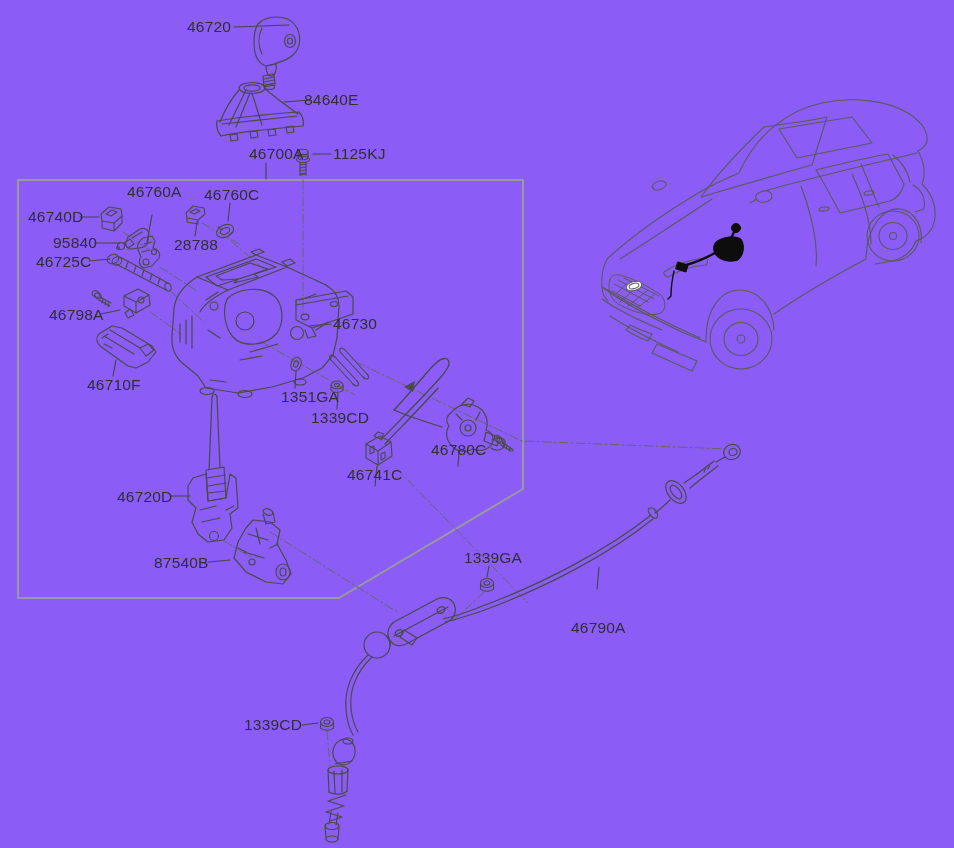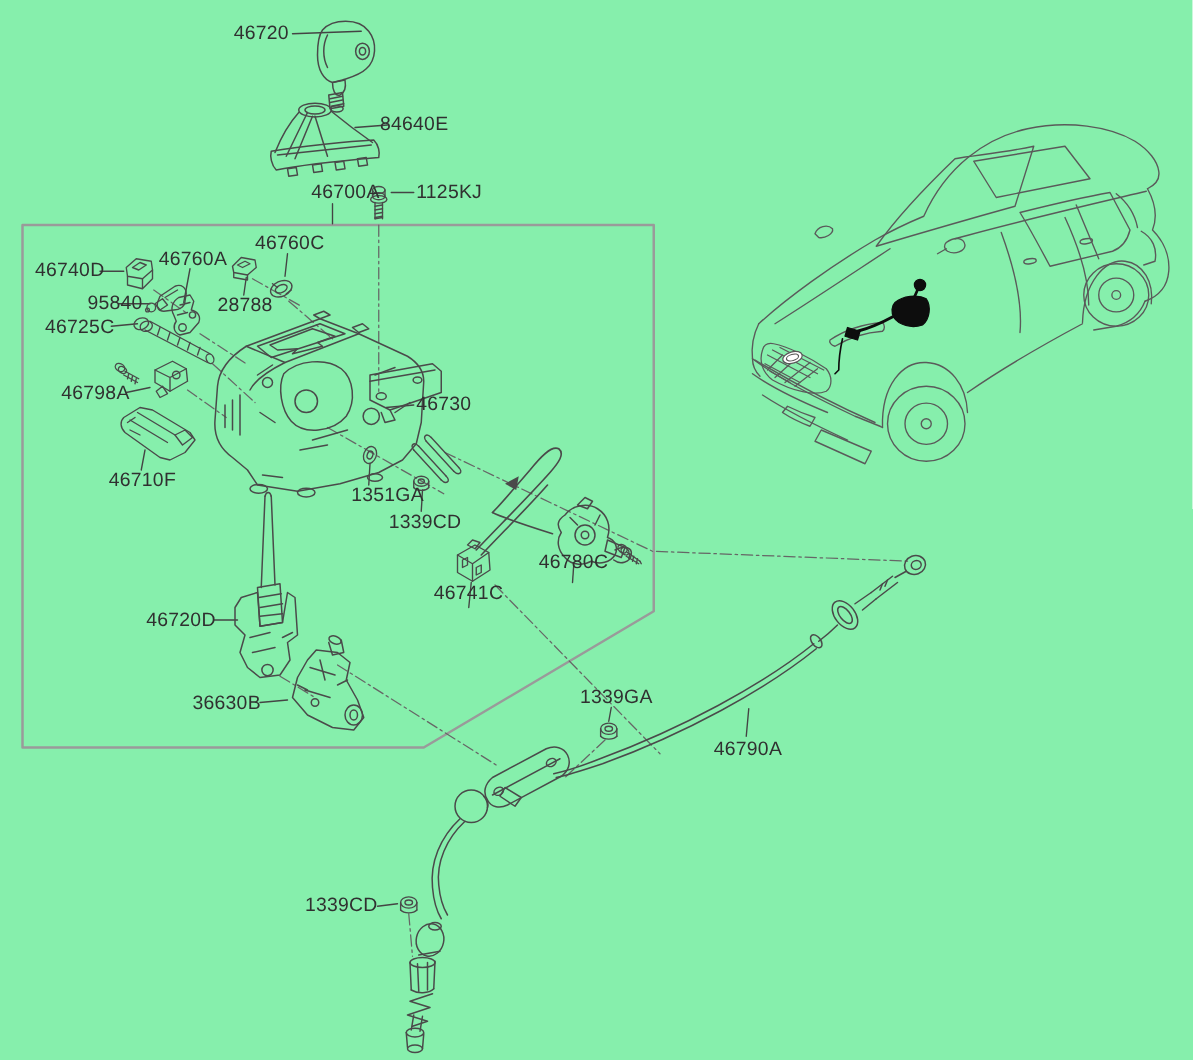--- a/index.html
+++ b/index.html
@@ -1,16 +1,16 @@
 <!DOCTYPE html>
 <html><head>
 <meta charset="utf-8">
 <style>
   html,body{margin:0;padding:0;background:#ffffff;}
-  #stage{position:relative;width:954px;height:848px;background:#86efac;overflow:hidden;
+  #stage{position:relative;width:954px;height:848px;background:#8b5cf6;overflow:hidden;
          font-family:"Liberation Sans", sans-serif;}
   #art{position:absolute;left:0;top:0;}
   .lbl{position:absolute;font-size:15.5px;line-height:1;color:#303030;white-space:nowrap;
        letter-spacing:0.2px;}
 </style>
 </head>
 <body>
 
 <div id="stage">
 
@@ -352,31 +352,31 @@
     <path d="M678,262 L688,265 L686,272 L676,269 Z"></path>
     <path d="M674,271 C672,280 671,288 671,296 L668,299" fill="none" stroke-width="1.3"></path>
   </g>
 </svg>
 
   <div class="lbl" style="left:187px;top:19px">46720</div>
   <div class="lbl" style="left:304px;top:92px">84640E</div>
   <div class="lbl" style="left:249px;top:146px">46700A</div>
   <div class="lbl" style="left:333px;top:146px">1125KJ</div>
   <div class="lbl" style="left:28px;top:209px">46740D</div>
-  <div class="lbl" style="left:127px;top:200px">46760A</div>
+  <div class="lbl" style="left:127px;top:184px">46760A</div>
   <div class="lbl" style="left:204px;top:187px">46760C</div>
-  <div class="lbl" style="left:70px;top:235px">95840</div>
+  <div class="lbl" style="left:53px;top:235px">95840</div>
   <div class="lbl" style="left:174px;top:237px">28788</div>
   <div class="lbl" style="left:36px;top:254px">46725C</div>
   <div class="lbl" style="left:49px;top:307px">46798A</div>
   <div class="lbl" style="left:87px;top:377px">46710F</div>
   <div class="lbl" style="left:333px;top:316px">46730</div>
   <div class="lbl" style="left:281px;top:389px">1351GA</div>
   <div class="lbl" style="left:311px;top:410px">1339CD</div>
   <div class="lbl" style="left:117px;top:489px">46720D</div>
-  <div class="lbl" style="left:154px;top:555px">36630B</div>
+  <div class="lbl" style="left:154px;top:555px">87540B</div>
   <div class="lbl" style="left:347px;top:467px">46741C</div>
   <div class="lbl" style="left:431px;top:442px">46780C</div>
   <div class="lbl" style="left:464px;top:550px">1339GA</div>
-  <div class="lbl" style="left:571px;top:592px">46790A</div>
+  <div class="lbl" style="left:571px;top:620px">46790A</div>
   <div class="lbl" style="left:244px;top:717px">1339CD</div>
 
 </div>
 
 </body></html>

